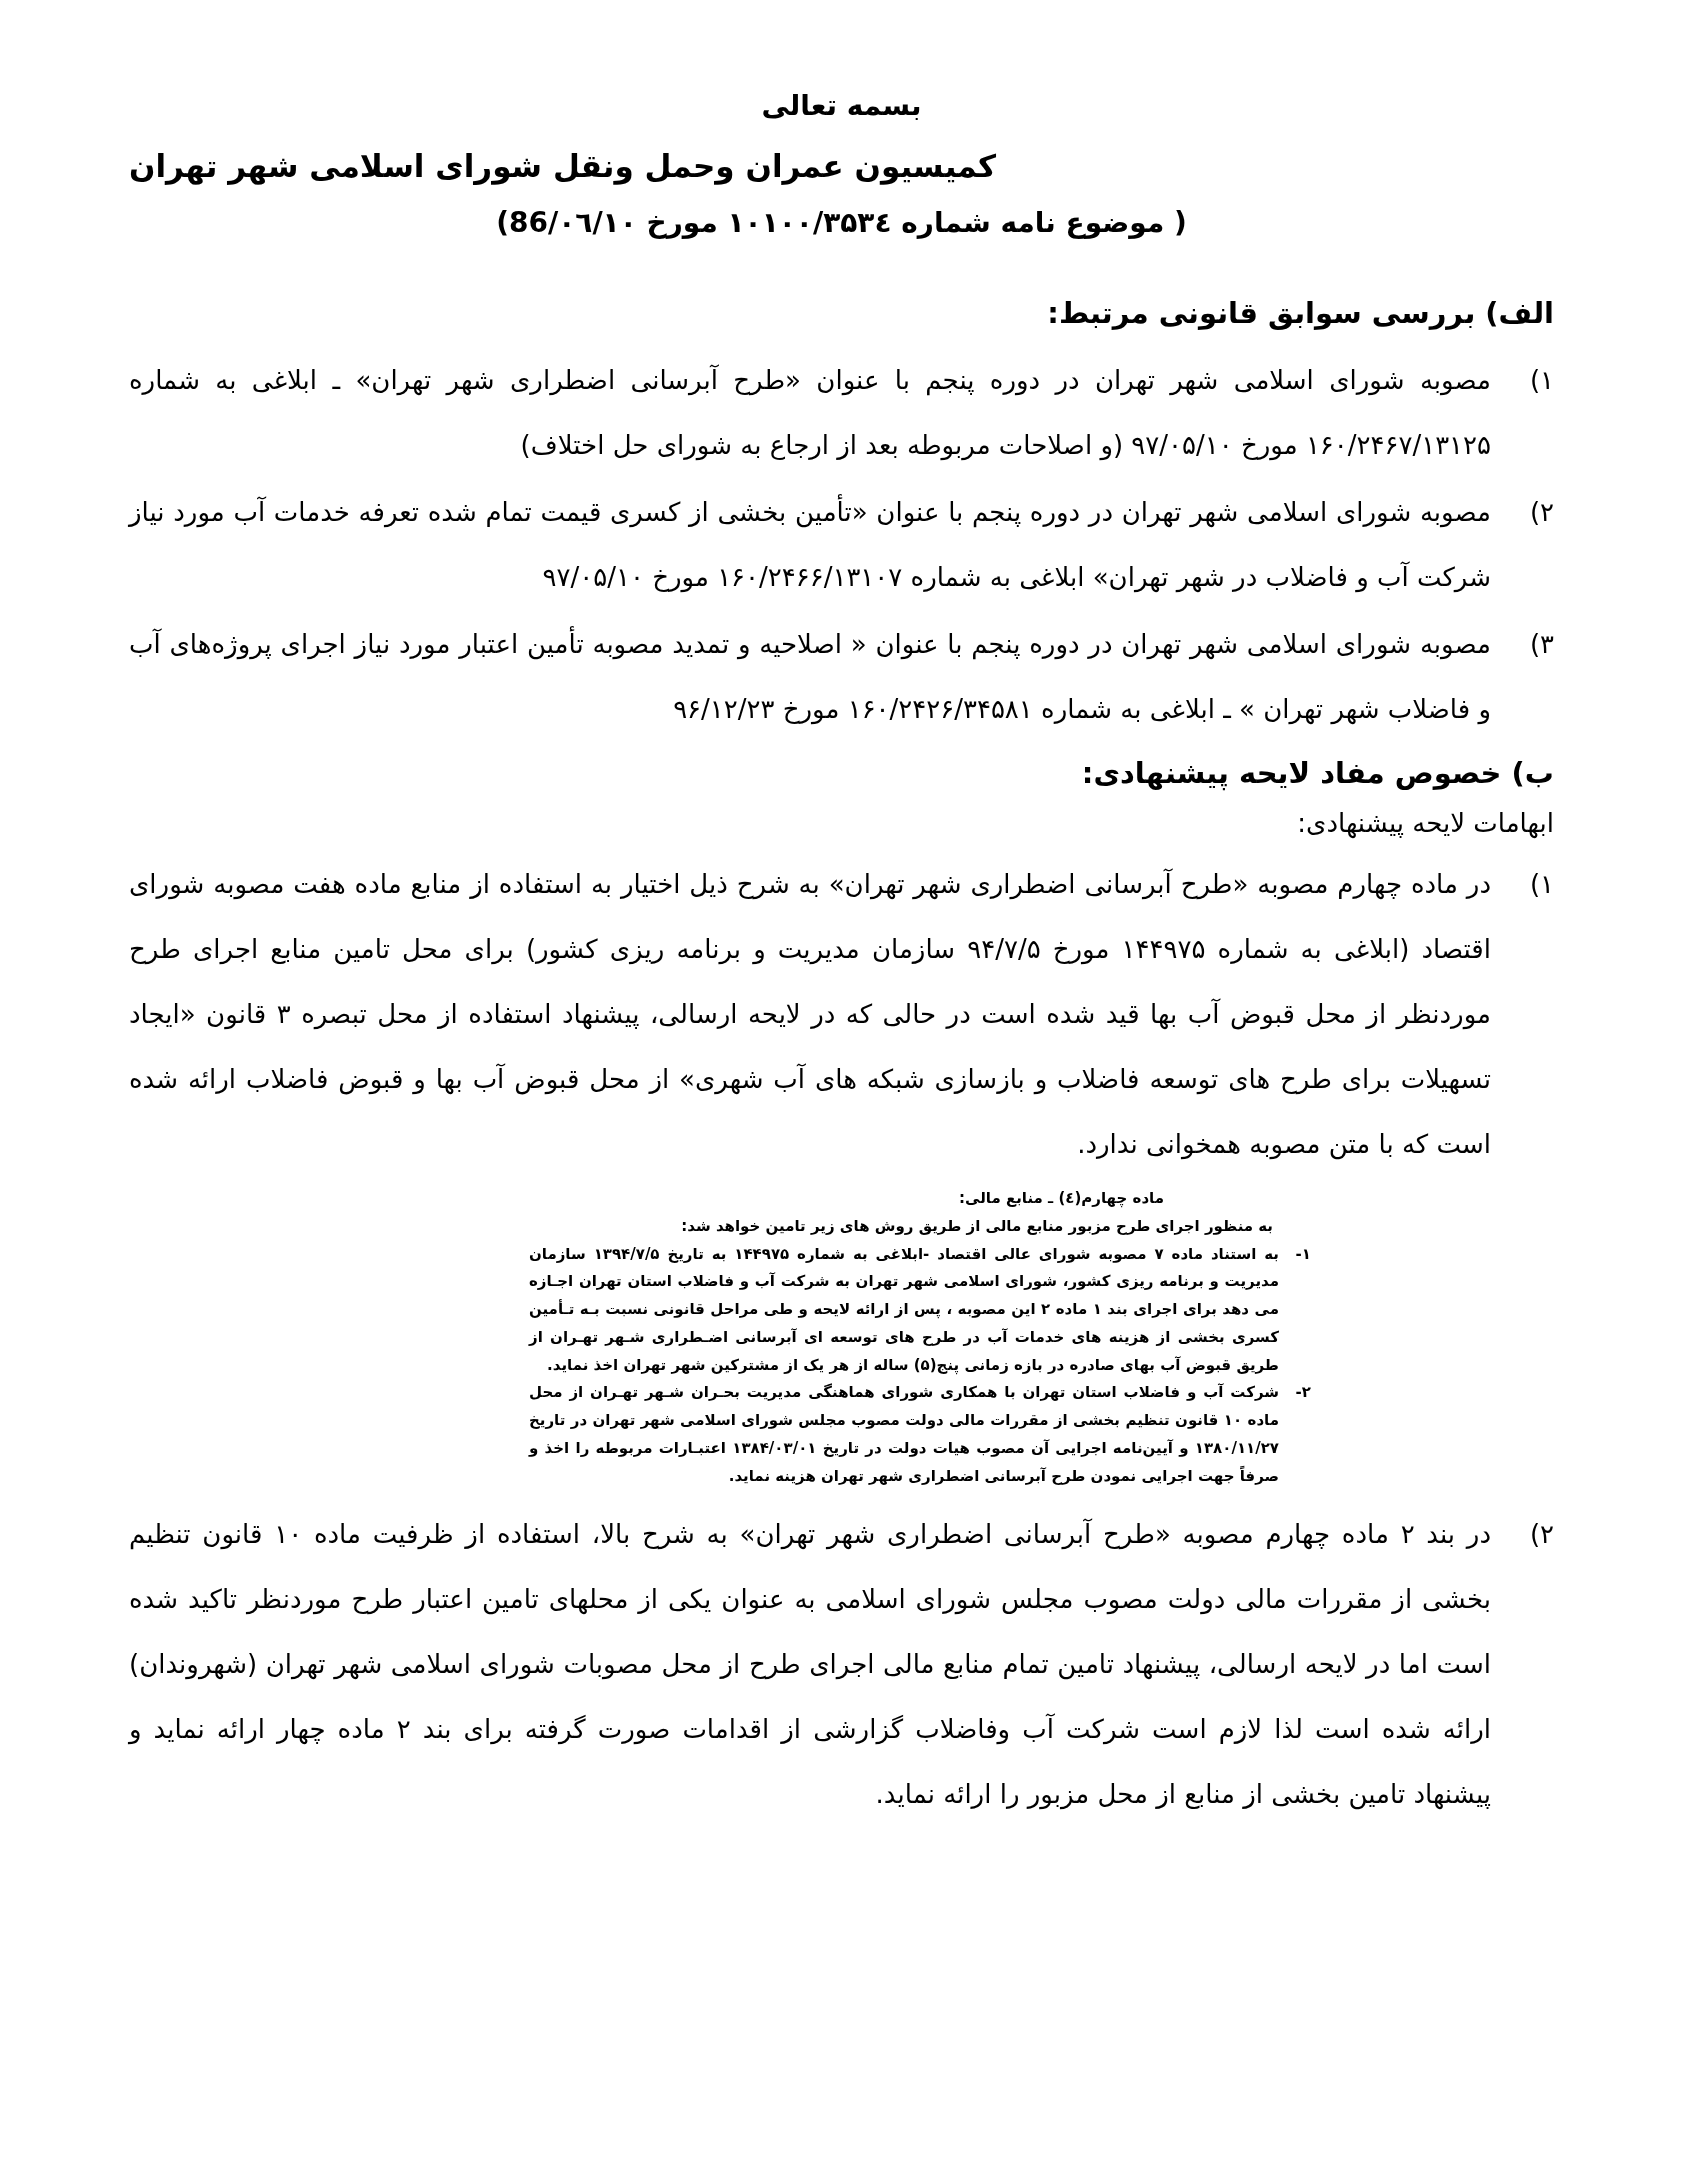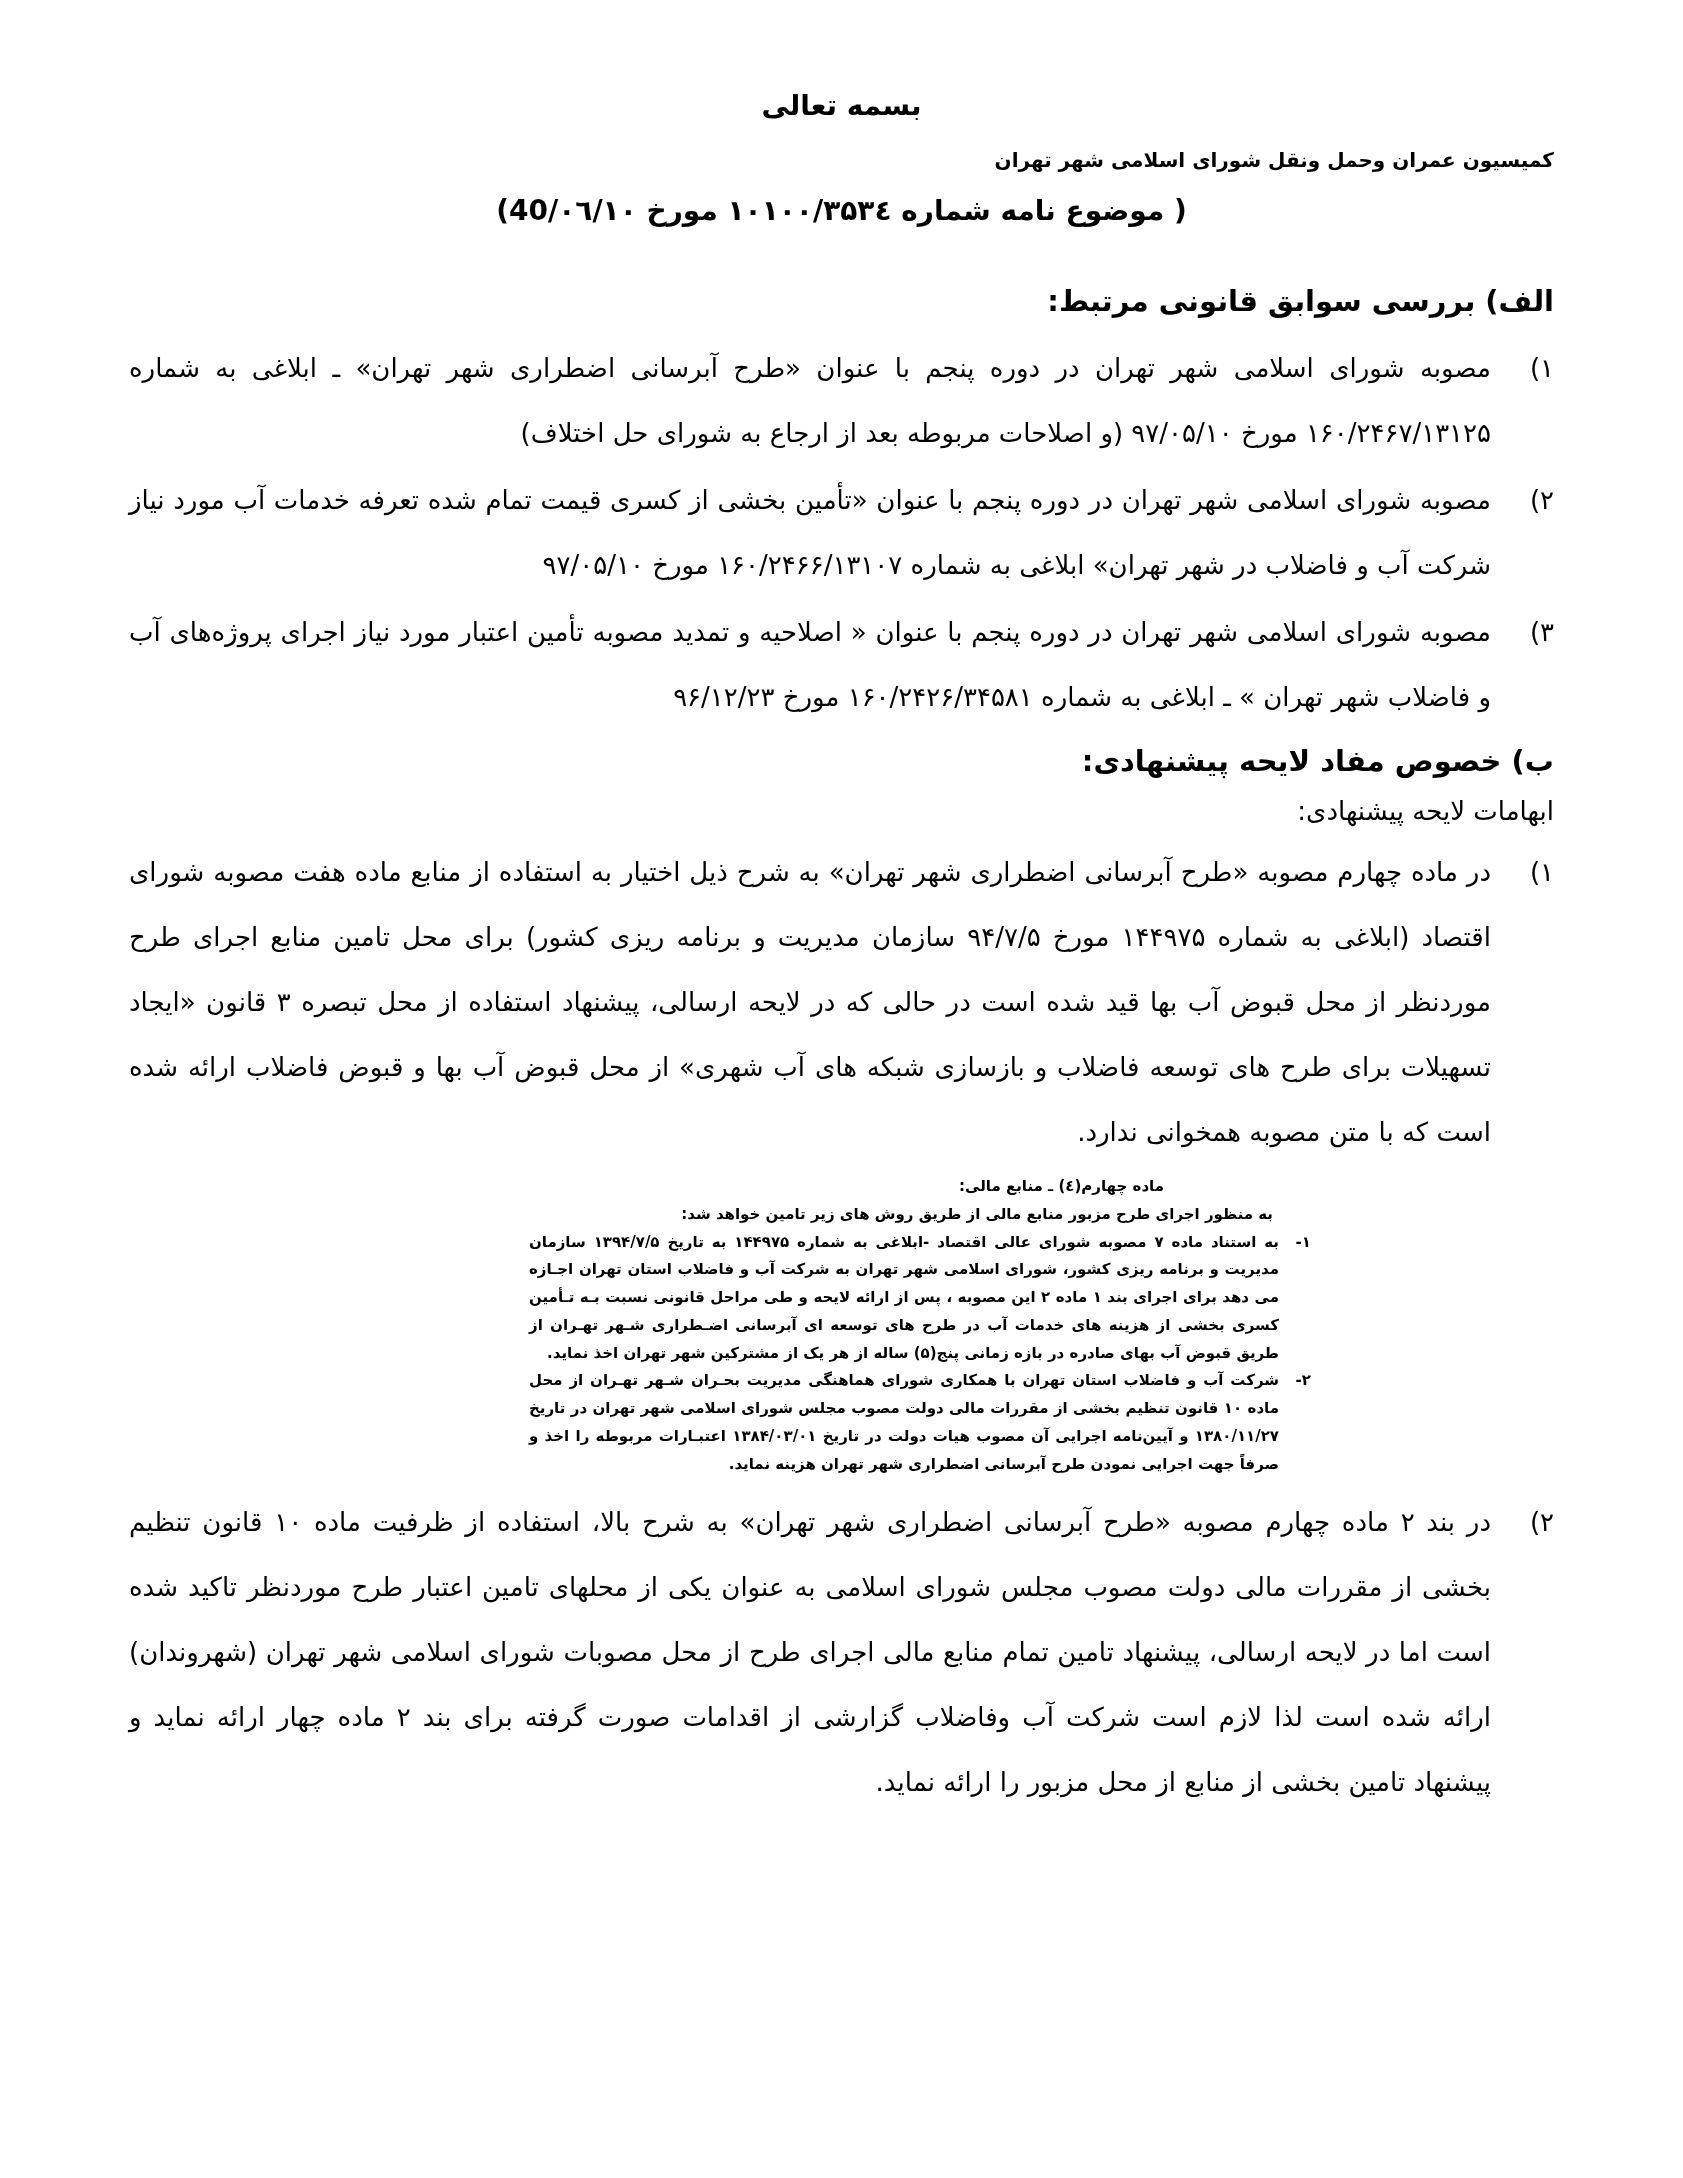--- a/index.html
+++ b/index.html
@@ -22,23 +22,23 @@
     color: #000000;
     background: #ffffff;
   }
   .h-basmala {
     text-align: center;
     font-weight: bold;
     font-size: 28px;
     margin-bottom: 26px;
   }
   .h-commission {
-    text-align: right;
+    text-align: left;
     font-weight: bold;
-    font-size: 20px;
+    font-size: 31px;
     margin-bottom: 22px;
   }
   .h-title {
     text-align: center;
     font-weight: bold;
     font-size: 31px;
     line-height: 2.05;
     white-space: pre-line;
   }
   .h-subject {
@@ -105,21 +105,21 @@
 </head>
 <body>
 
 <div class="page">
 
   <div class="h-basmala">بسمه تعالی</div>
 
   <div class="h-commission">کمیسیون عمران وحمل ونقل شورای اسلامی شهر تهران</div>
 
 
-  <div class="h-subject">( موضوع نامه  شماره ۱۰۱۰۰/۳۵۳٤ مورخ 40/۰٦/۱۰)</div>
+  <div class="h-subject">( موضوع نامه  شماره ۱۰۱۰۰/۳۵۳٤ مورخ 86/۰٦/۱۰)</div>
 
   <div class="sec-heading">الف) بررسی سوابق قانونی مرتبط:</div>
 
   <div class="item">
     <span class="marker">۱)</span>
     <span>مصوبه شورای اسلامی شهر تهران در دوره پنجم با عنوان «طرح آبرسانی اضطراری شهر تهران» ـ ابلاغی به شماره ۱۶۰/۲۴۶۷/۱۳۱۲۵ مورخ ۹۷/۰۵/۱۰ (و اصلاحات مربوطه بعد از ارجاع به شورای حل اختلاف)</span>
   </div>
 
   <div class="item">
     <span class="marker">۲)</span>

